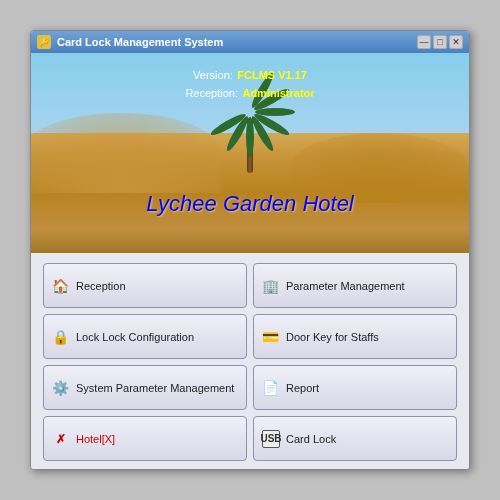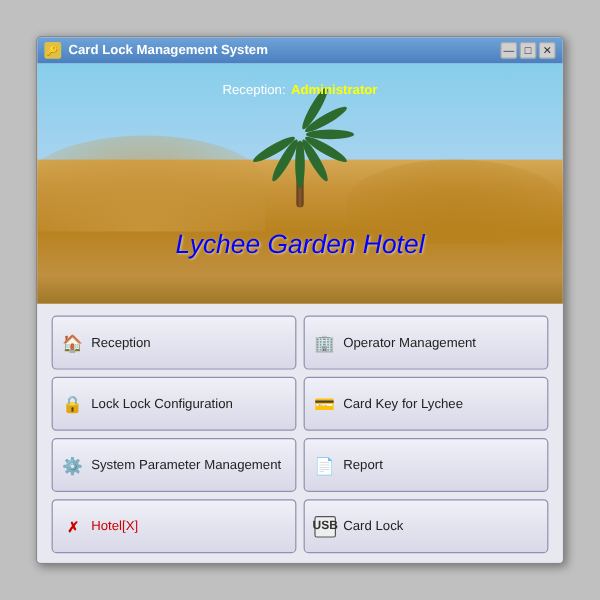--- a/index.html
+++ b/index.html
@@ -243,46 +243,50 @@
         <div class="palm-leaf" style="transform: rotate(60deg) translateX(5px);"></div>
         <div class="palm-leaf" style="transform: rotate(90deg) translateX(5px);"></div>
         <div class="palm-leaf" style="transform: rotate(120deg) translateX(5px);"></div>
         <div class="palm-leaf" style="transform: rotate(150deg) translateX(5px);"></div>
       </div>
       <div class="palm-trunk"></div>
     </div>
 
     <div class="version-info">
       <div>
+        <span class="version-label">Version:</span>
+        <span class="version-value">FCLMS V1.17</span>
+      </div>
+      <div>
         <span class="version-label">Reception:</span>
         <span class="version-value">Administrator</span>
       </div>
     </div>
 
     <div class="hotel-name">Lychee Garden Hotel</div>
   </div>
 
   <div class="buttons-area">
 
     <button class="action-btn">
       <span class="btn-icon">🏠</span>
       <span class="btn-label">Reception</span>
     </button>
     <button class="action-btn">
       <span class="btn-icon">🏢</span>
-      <span class="btn-label">Operator Management</span>
+      <span class="btn-label">Parameter Management</span>
     </button>
 
     <button class="action-btn">
       <span class="btn-icon">🔒</span>
       <span class="btn-label">Lock Lock Configuration</span>
     </button>
     <button class="action-btn">
       <span class="btn-icon">💳</span>
-      <span class="btn-label">Card Key for Lychee</span>
+      <span class="btn-label">Door Key for Staffs</span>
     </button>
 
     <button class="action-btn">
       <span class="btn-icon">⚙️</span>
       <span class="btn-label">System Parameter Management</span>
     </button>
     <button class="action-btn">
       <span class="btn-icon">📄</span>
       <span class="btn-label">Report</span>
     </button>

